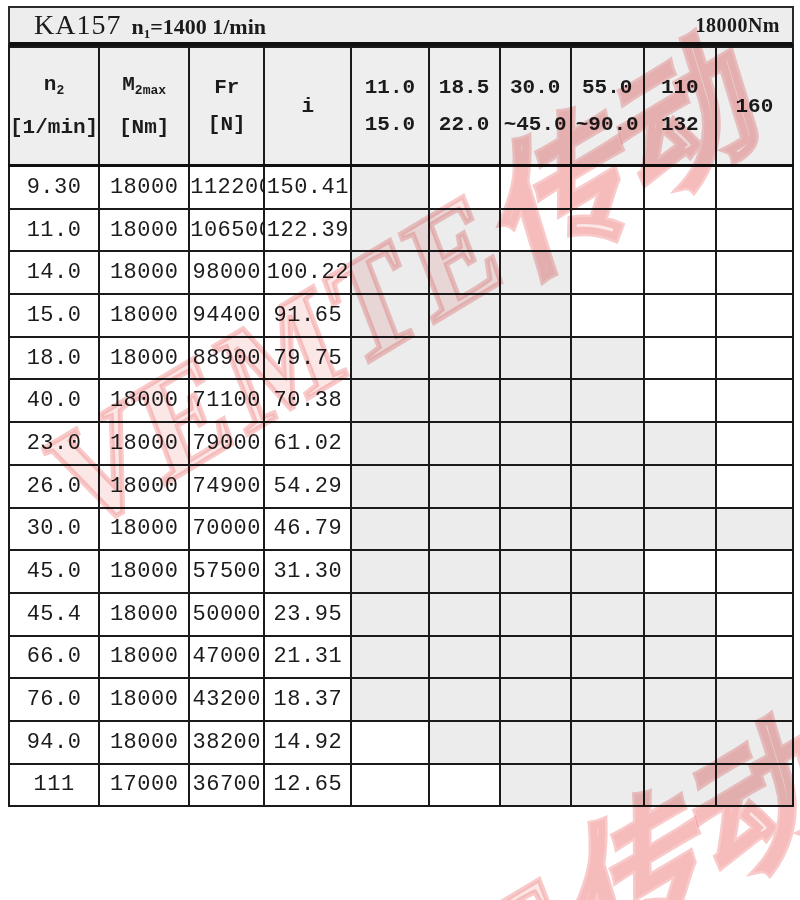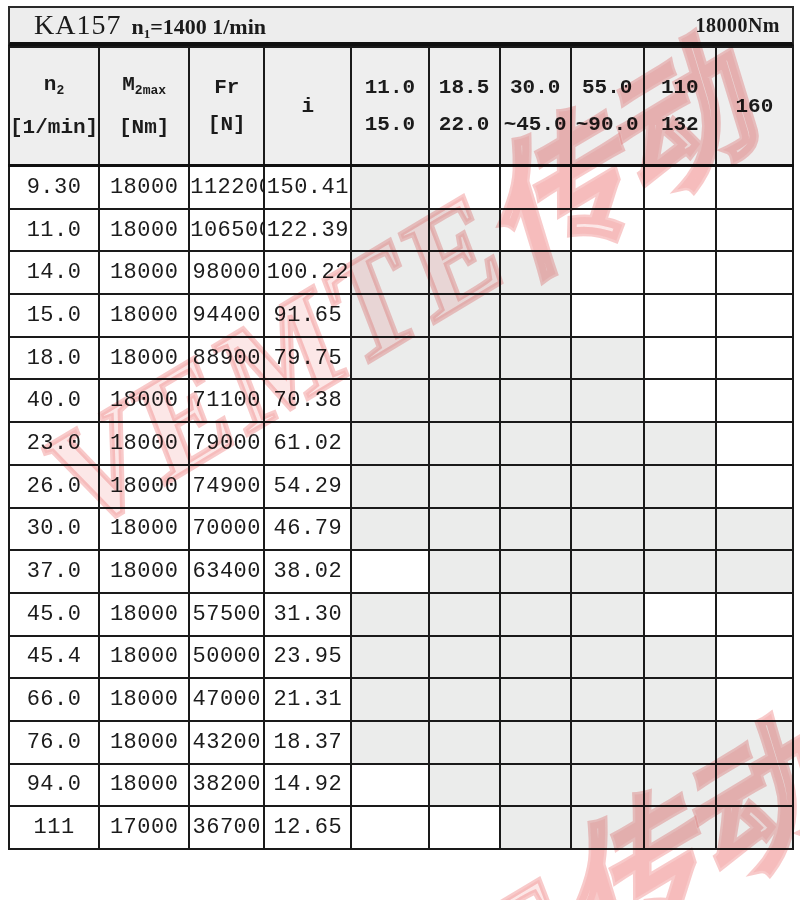--- a/index.html
+++ b/index.html
@@ -224,32 +224,20 @@
     <td>70000</td>
     <td>46.79</td>
     <td class="shaded"></td>
     <td class="shaded"></td>
     <td class="shaded"></td>
     <td class="shaded"></td>
     <td class="shaded"></td>
     <td class="shaded"></td>
   </tr>
           <tr>
-    <td>37.0</td>
-    <td>18000</td>
-    <td>63400</td>
-    <td>38.02</td>
-    <td></td>
-    <td class="shaded"></td>
-    <td class="shaded"></td>
-    <td class="shaded"></td>
-    <td class="shaded"></td>
-    <td class="shaded"></td>
-  </tr>
-          <tr>
     <td>45.0</td>
     <td>18000</td>
     <td>57500</td>
     <td>31.30</td>
     <td class="shaded"></td>
     <td class="shaded"></td>
     <td class="shaded"></td>
     <td class="shaded"></td>
     <td></td>
     <td></td>

